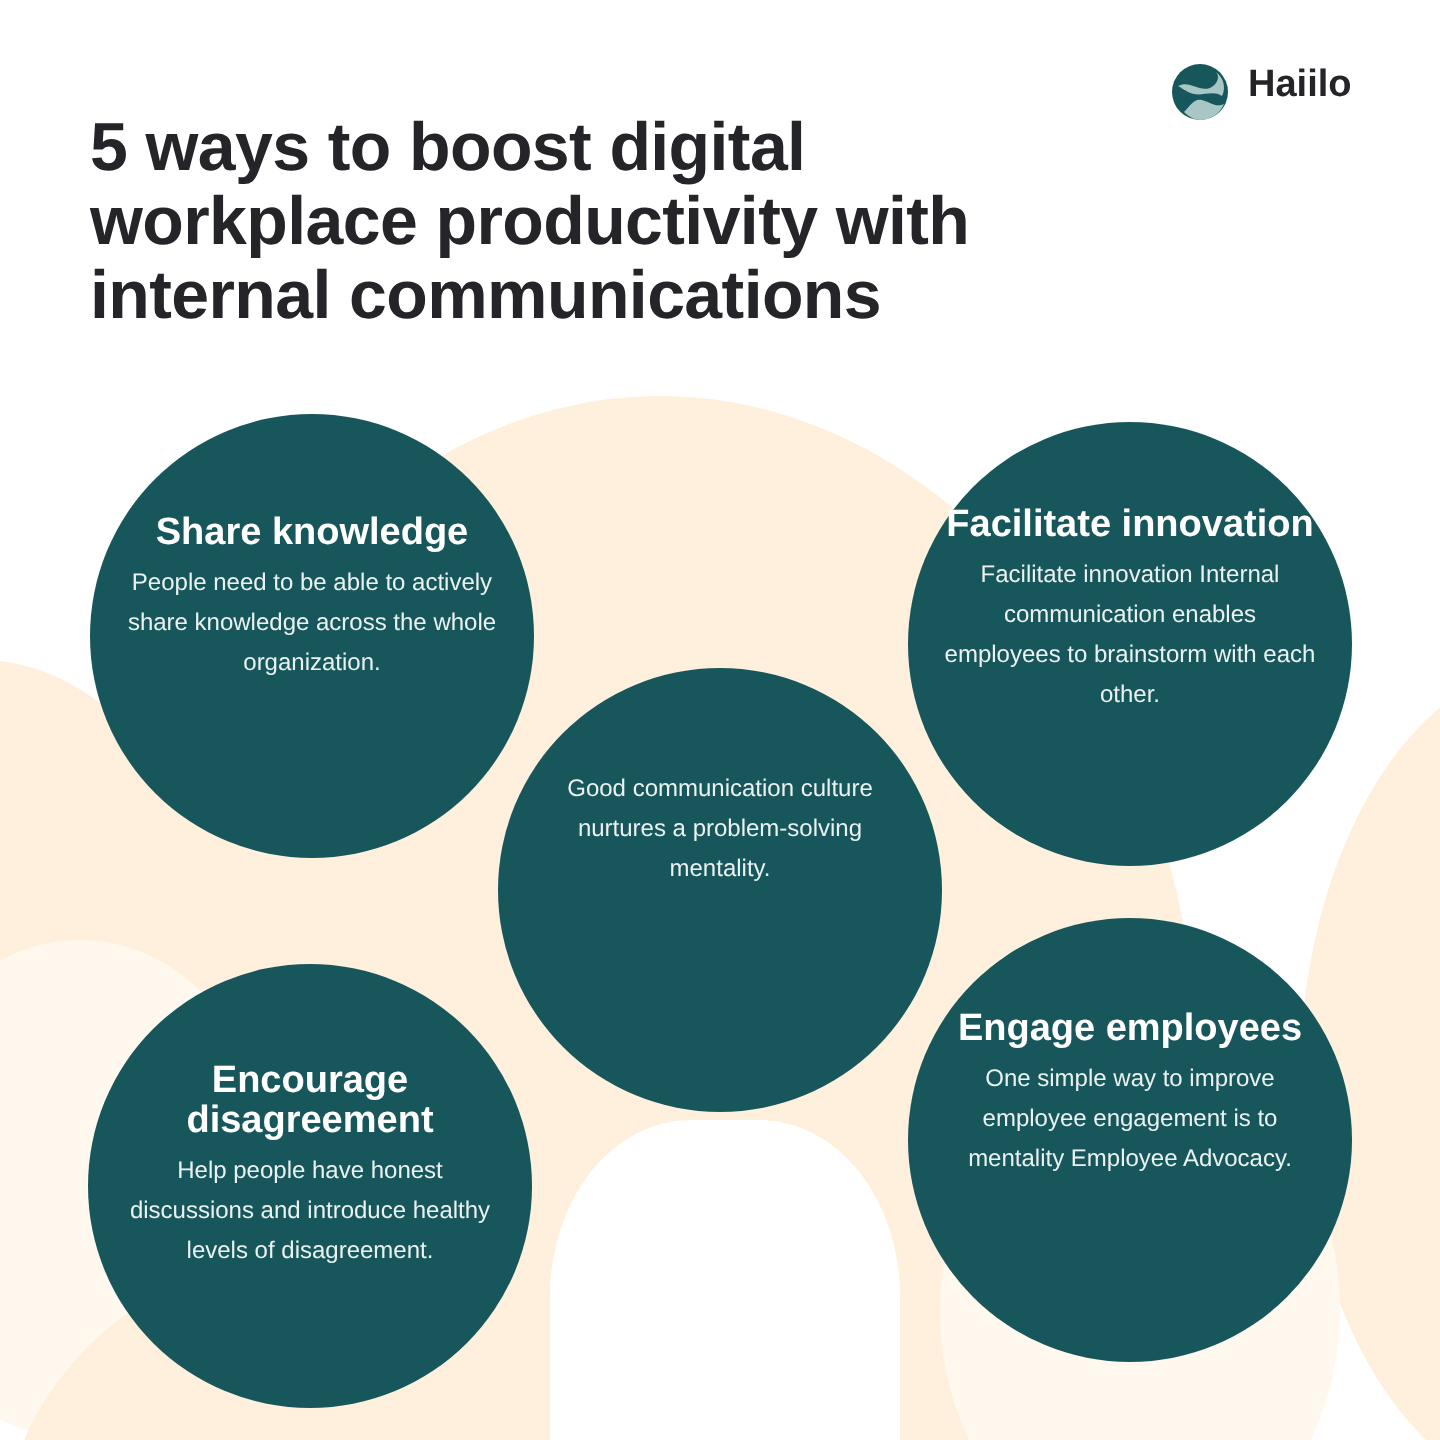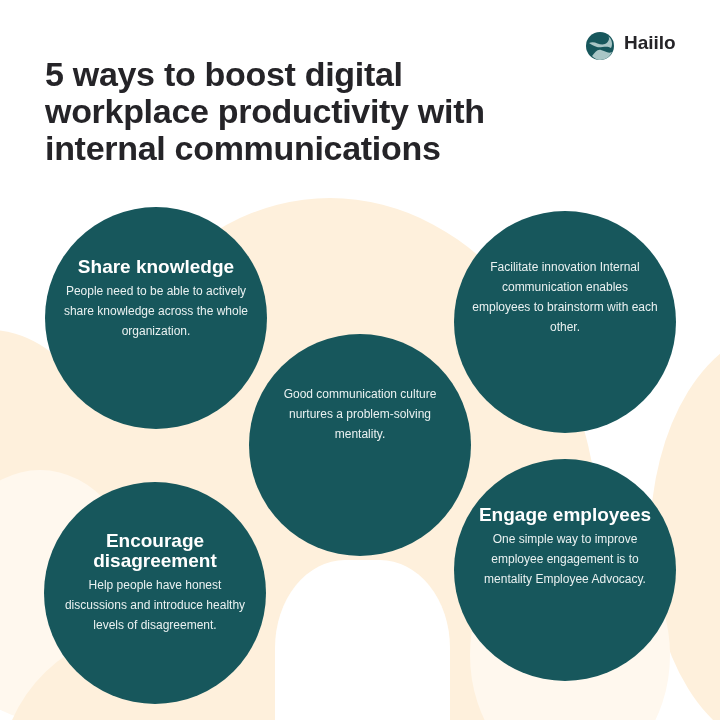--- a/index.html
+++ b/index.html
@@ -60,20 +60,21 @@
   <span class="logo-text">Haiilo</span>
 </div>
 
 <h1 class="title">5 ways to boost digital workplace productivity with internal communications</h1>
 
 <div class="card c1">
   <h2>Share knowledge</h2>
   <p>People need to be able to actively share knowledge across the whole organization.</p>
 </div>
 <div class="card c2">
+  <h2>Facilitate innovation</h2>
   <p>Facilitate innovation Internal communication enables employees to brainstorm with each other.</p>
 </div>
 <div class="card c3">
   <p>Good communication culture nurtures a problem-solving mentality.</p>
 </div>
 <div class="card c4">
   <h2>Encourage disagreement</h2>
   <p>Help people have honest discussions and introduce healthy levels of disagreement.</p>
 </div>
 <div class="card c5">

